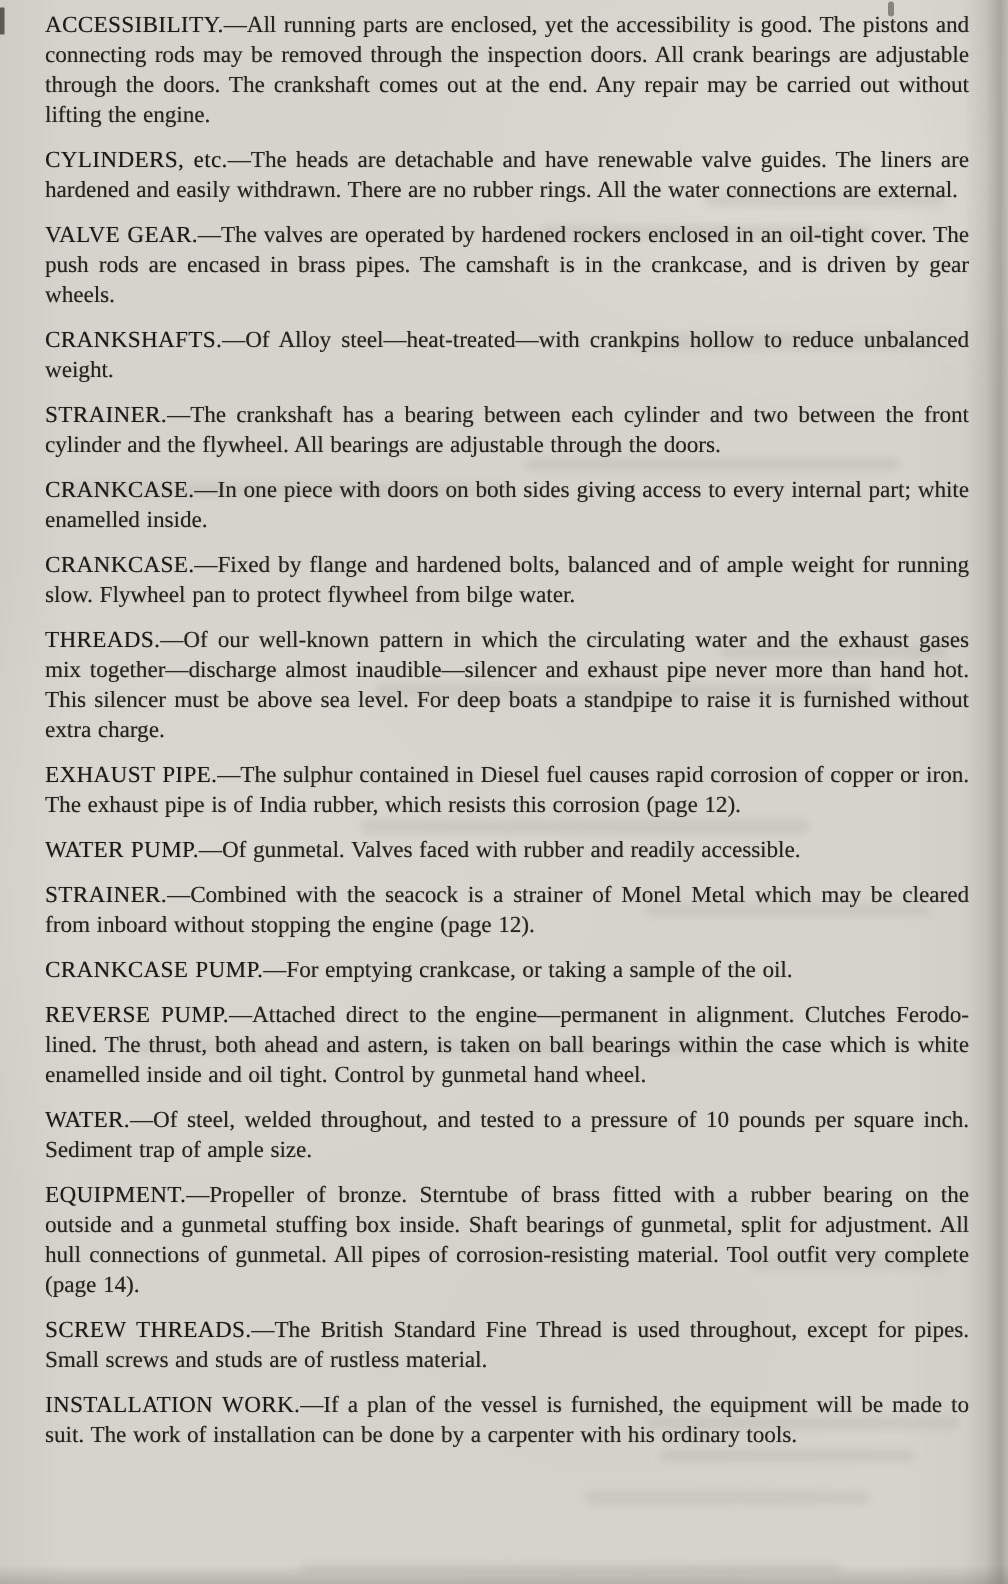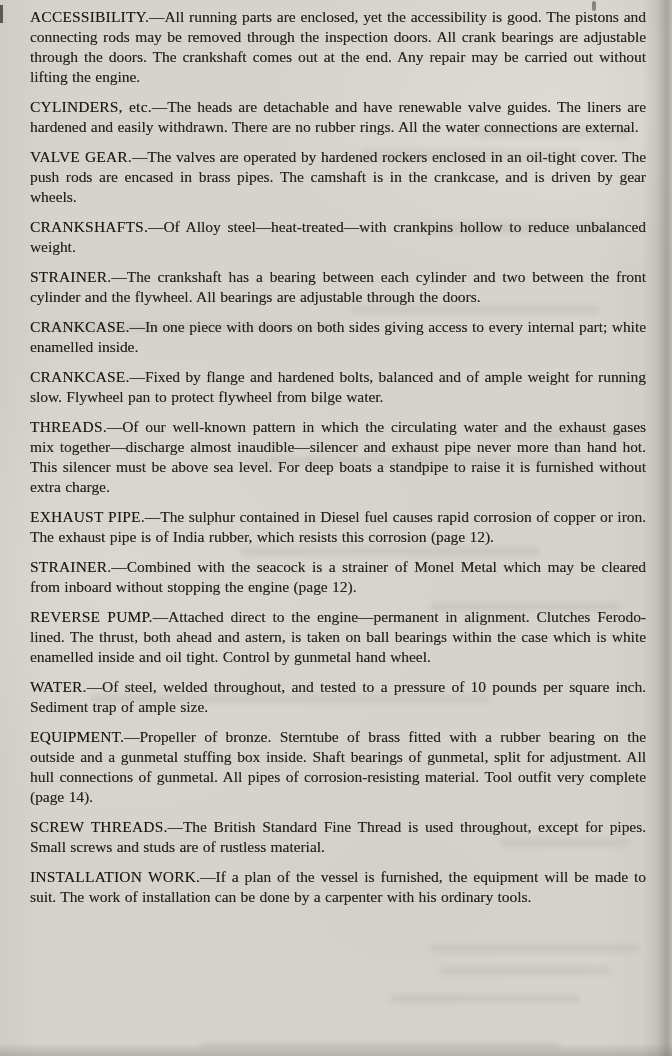--- a/index.html
+++ b/index.html
@@ -111,23 +111,25 @@
 
     <p class="section"><span class="hd">CRANKCASE.</span><span class="dash">—</span><span class="bd">In one piece with doors on both sides giving access to every internal part; white enamelled inside.</span></p>
 
     <p class="section"><span class="hd">CRANKCASE.</span><span class="dash">—</span><span class="bd">Fixed by flange and hardened bolts, balanced and of ample weight for running slow.  Flywheel pan to protect flywheel from bilge water.</span></p>
 
 
     <p class="section"><span class="hd">THREADS.</span><span class="dash">—</span><span class="bd">Of our well-known pattern in which the circulating water and the exhaust gases mix together—discharge almost inaudible—silencer and exhaust pipe never more than hand hot.  This silencer must be above sea level.  For deep boats a standpipe to raise it is furnished without extra charge.</span></p>
 
     <p class="section"><span class="hd">EXHAUST PIPE.</span><span class="dash">—</span><span class="bd">The sulphur contained in Diesel fuel causes rapid corrosion of copper or iron.  The exhaust pipe is of India rubber, which resists this corrosion (page 12).</span></p>
 
+    <p class="section"><span class="hd">WATER PUMP.</span><span class="dash">—</span><span class="bd">Of gunmetal.  Valves faced with rubber and readily accessible.</span></p>
 
     <p class="section"><span class="hd">STRAINER.</span><span class="dash">—</span><span class="bd">Combined with the seacock is a strainer of Monel Metal which may be cleared from inboard without stopping the engine (page 12).</span></p>
 
+    <p class="section"><span class="hd">CRANKCASE PUMP.</span><span class="dash">—</span><span class="bd">For emptying crankcase, or taking a sample of the oil.</span></p>
 
     <p class="section"><span class="hd">REVERSE PUMP.</span><span class="dash">—</span><span class="bd">Attached direct to the engine—permanent in alignment.  Clutches Ferodo-lined.  The thrust, both ahead and astern, is taken on ball bearings within the case which is white enamelled inside and oil tight.  Control by gunmetal hand wheel.</span></p>
 
     <p class="section"><span class="hd">WATER.</span><span class="dash">—</span><span class="bd">Of steel, welded throughout, and tested to a pressure of 10 pounds per square inch.  Sediment trap of ample size.</span></p>
 
     <p class="section"><span class="hd">EQUIPMENT.</span><span class="dash">—</span><span class="bd">Propeller of bronze.  Sterntube of brass fitted with a rubber bearing on the outside and a gunmetal stuffing box inside. Shaft bearings of gunmetal, split for adjustment.  All hull connections of gunmetal.  All pipes of corrosion-resisting material.  Tool outfit very complete (page 14).</span></p>
 
     <p class="section"><span class="hd">SCREW THREADS.</span><span class="dash">—</span><span class="bd">The British Standard Fine Thread is used throughout, except for pipes.  Small screws and studs are of rustless material.</span></p>
 
     <p class="section"><span class="hd">INSTALLATION WORK.</span><span class="dash">—</span><span class="bd">If a plan of the vessel is furnished, the equipment will be made to suit.  The work of installation can be done by a carpenter with his ordinary tools.</span></p>

